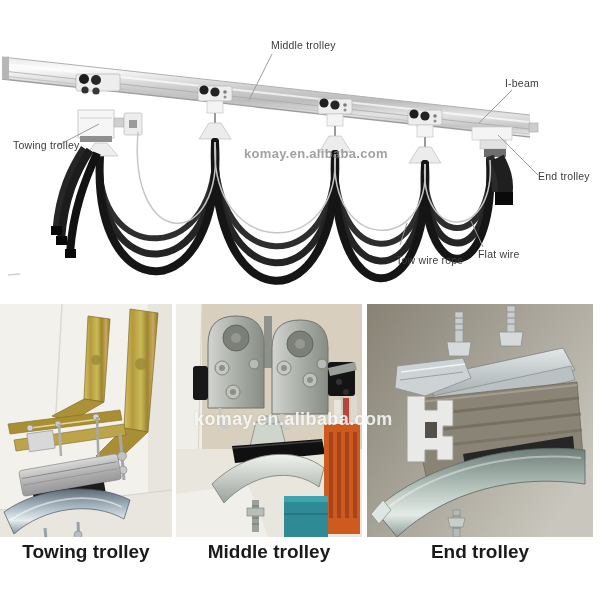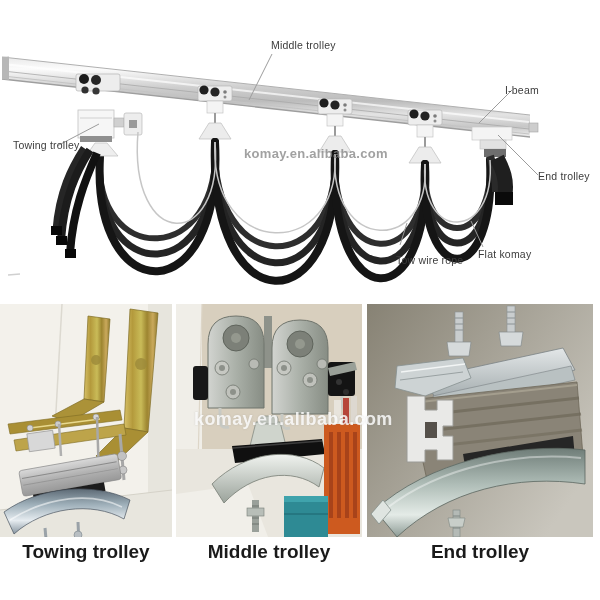--- a/index.html
+++ b/index.html
@@ -150,25 +150,25 @@
       <line x1="512" y1="90" x2="479" y2="123"></line>
       <line x1="57" y1="146" x2="99" y2="124"></line>
       <line x1="538" y1="175" x2="498" y2="135"></line>
       <line x1="407" y1="223" x2="400" y2="245"></line>
       <line x1="471" y1="221" x2="483" y2="247"></line>
     </g>
     <line x1="8" y1="275" x2="20" y2="274" stroke="#d0d0d0" stroke-width="1.5"></line>
   </svg>
 
   <div class="dlabel" style="left:271px;top:39px">Middle trolley</div>
-  <div class="dlabel" style="left:505px;top:84px">I-beam</div>
+  <div class="dlabel" style="left:505px;top:77px">I-beam</div>
   <div class="dlabel" style="left:13px;top:139px">Towing trolley</div>
   <div class="dlabel" style="left:538px;top:170px">End trolley</div>
   <div class="dlabel" style="left:396px;top:254px">Tow wire rope</div>
-  <div class="dlabel" style="left:478px;top:248px">Flat komay</div>
+  <div class="dlabel" style="left:478px;top:248px">Flat wire</div>
   <div class="wm-top">komay.en.alibaba.com</div>
 
   <div class="photo" style="left:0;width:172px">
     <svg width="172" height="233" viewBox="0 0 172 233">
       <defs>
         <linearGradient id="gold" x1="0" y1="0" x2="1" y2="0">
           <stop offset="0" stop-color="#d8c269"></stop>
             <stop offset=".25" stop-color="#b49a3c"></stop>
           <stop offset=".5" stop-color="#c9bb58"></stop>
             <stop offset=".68" stop-color="#9d8530"></stop>

